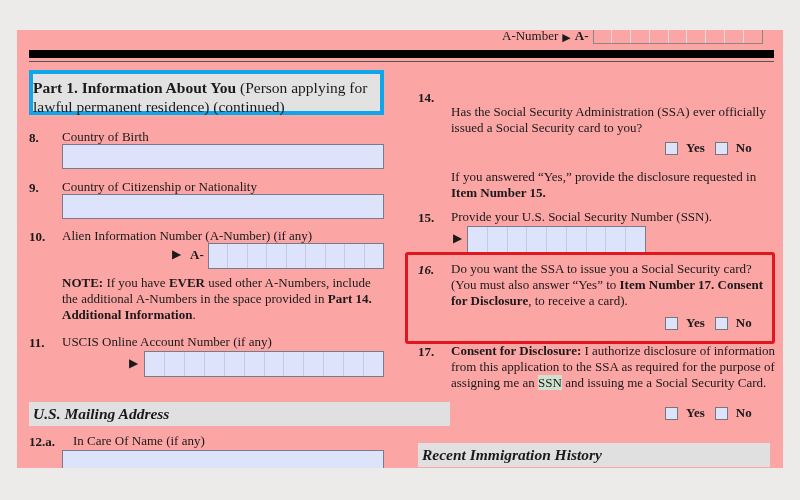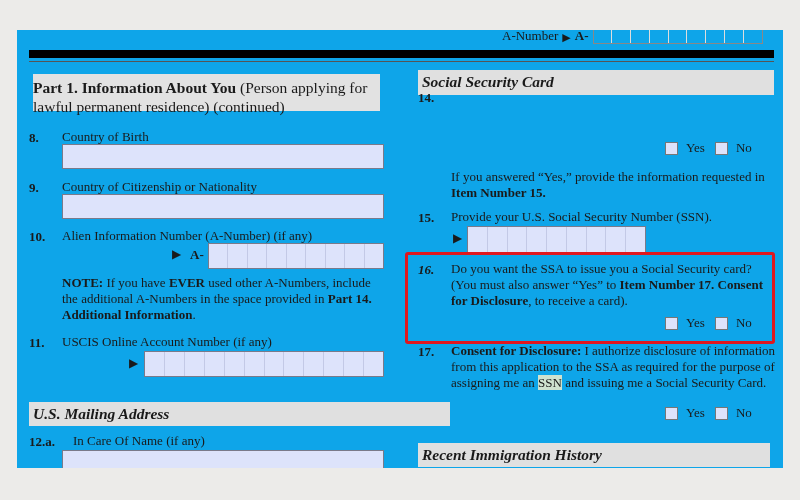--- a/index.html
+++ b/index.html
@@ -5,21 +5,21 @@
   html, body { margin: 0; padding: 0; }
   body {
     width: 800px; height: 500px; overflow: hidden;
     background: #ecebe9;
     font-family: "Liberation Serif", "DejaVu Serif", serif;
     color: #1a1a1a;
     position: relative;
   }
   .page {
     position: absolute; left: 17px; top: 30px; width: 766px; height: 438px;
-    background: #0ea5e9; overflow: hidden;
+    background: #fca5a5; overflow: hidden;
   }
   
   .anum-top {
     position: absolute; left: 485px; top: -10px; height: 24px;
     display: flex; align-items: flex-end; font-size: 13px;
   }
   .anum-top .lbl { margin-right: 4px; }
   .anum-top .arrow { font-size: 11px; margin-right: 4px; }
   .anum-top .prefix { font-weight: bold; margin-right: 4px; }
   .combs-top {
@@ -53,21 +53,21 @@
   .part-head {
     position: absolute; left: 12px; top: 40px; width: 355px; height: 45px;
     box-sizing: border-box; border: 4px solid #0ea5e9; background: #e2e2e2;
     padding: 4px 0; font-size: 15.5px; line-height: 19px;
   }
   .part-head b { font-weight: bold; }
   .sec-head {
     position: absolute; background: #e0e0e0; font-weight: bold; font-style: italic;
     font-size: 15.5px; padding: 3px 4px; box-sizing: border-box;
   }
-  .yn { position: absolute; display: flex; align-items: center; font-size: 13px; }
+  .yn { position: absolute; display: flex; align-items: center; font-size: 13px; font-weight: bold; }
   .cb {
     width: 13px; height: 13px; background: #dde3fb; border: 1px solid #777;
     box-sizing: border-box; margin-right: 8px; display: inline-block;
   }
   .yn .no-cb { margin-left: 10px; }
   .hl { background: #cfe2cf; }
   .red-box {
     position: absolute; left: 388px; top: 222px; width: 370px; height: 92px;
     border: 3px solid #e0171f; border-radius: 3px; box-sizing: border-box;
   }
@@ -144,32 +144,32 @@
       <span></span>
       <span></span>
       <span></span>
   </div>
 
   <div class="sec-head" style="left:12px; top:372px; width:421px; height:24px;">U.S. Mailing Address</div>
   <span class="num" style="left:12px; top:404px;">12.a.</span>
   <span class="lab" style="left:45px; top:403px;margin-left:11px;">In Care Of Name (if any)</span>
   <div class="field" style="left:45px; top:420px; width:322px; height:30px;"></div>
 
-  <div class="sec-head" style="left:401px; top:40px; width:356px; height:25px;">Social Security Card</div>
 
   <span class="num" style="left:401px; top:60px;">14.</span>
+  <div class="lab" style="left:434px; top:74px; width:325px;">Has the Social Security Administration (SSA) ever officially issued a Social Security card to you?</div>
   <div class="yn" style="left:648px; top:110px;">
     <span class="cb"></span>
     <span>Yes</span>
     <span class="cb no-cb"></span>
     <span>No</span>
   </div>
 
   <div class="lab" style="left:434px; top:139px; width:330px;">
-    <span>If you answered “Yes,” provide the information requested in </span><b>Item Number 15.</b>
+    <span>If you answered “Yes,” provide the disclosure requested in </span><b>Item Number 15.</b>
   </div>
 
   <span class="num" style="left:401px; top:180px;">15.</span>
   <span class="lab" style="left:434px; top:179px;">Provide your U.S. Social Security Number (SSN).</span>
   <span class="tri" style="left:436px; top:201px;">▶</span>
   <div class="comb" style="left:450px; top:196px; width:179px; height:28px;">
     <span></span>
       <span></span>
       <span></span>
       <span></span>

